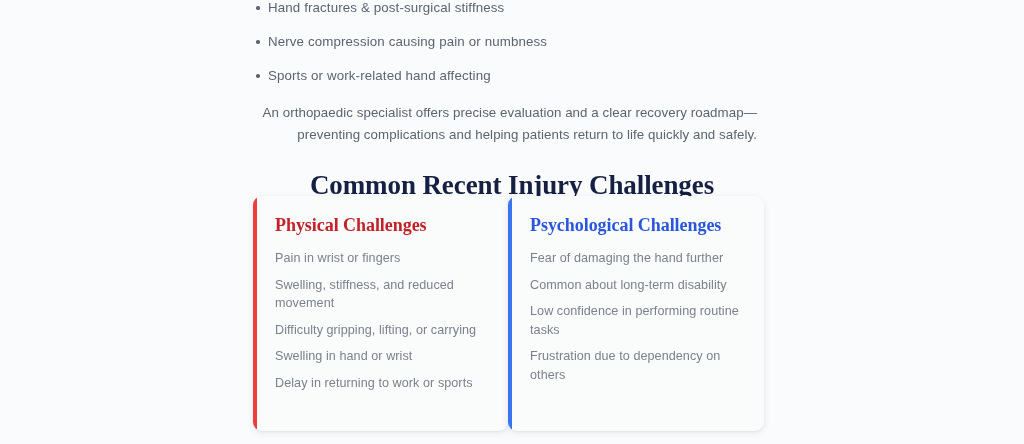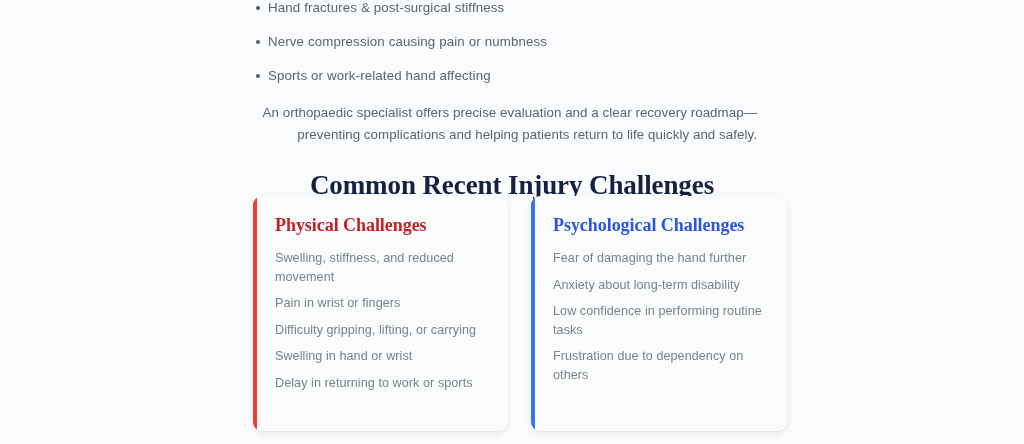--- a/index.html
+++ b/index.html
@@ -81,21 +81,20 @@
   }
 
   
   .cards {
     position: absolute;
     left: 253px;
     top: 196px;
     width: 534px;
     height: 235px;
     display: flex;
-    gap: 23px;
   }
   .card {
     position: relative;
     background: #fafbfb;
     border-radius: 9px;
     box-shadow: 0 2px 7px rgba(24, 36, 66, 0.085),
                 0 1px 2px rgba(24, 36, 66, 0.05);
     overflow: hidden;
     padding: 17px 22px 20px 22px;
   }
@@ -153,33 +152,33 @@
   </section>
 
   <h2 class="section-heading">Common Recent Injury Challenges</h2>
 
   <div class="cards">
 
     <div class="card card-physical">
       <div class="card-accent accent-red"></div>
       <h3 class="card-title title-red">Physical Challenges</h3>
       <ul class="card-list">
+        <li>Pain in wrist or fingers</li>
         <li>Swelling, stiffness, and reduced movement</li>
-        <li>Pain in wrist or fingers</li>
         <li>Difficulty gripping, lifting, or carrying</li>
         <li>Swelling in hand or wrist</li>
         <li>Delay in returning to work or sports</li>
       </ul>
     </div>
 
     <div class="card card-psych">
       <div class="card-accent accent-blue"></div>
       <h3 class="card-title title-blue">Psychological Challenges</h3>
       <ul class="card-list">
         <li>Fear of damaging the hand further</li>
-        <li>Anxiety about long-term disability</li>
+        <li>Common about long-term disability</li>
         <li>Low confidence in performing routine tasks</li>
         <li>Frustration due to dependency on others</li>
       </ul>
     </div>
 
   </div>
 </div>
 
 </body></html>

